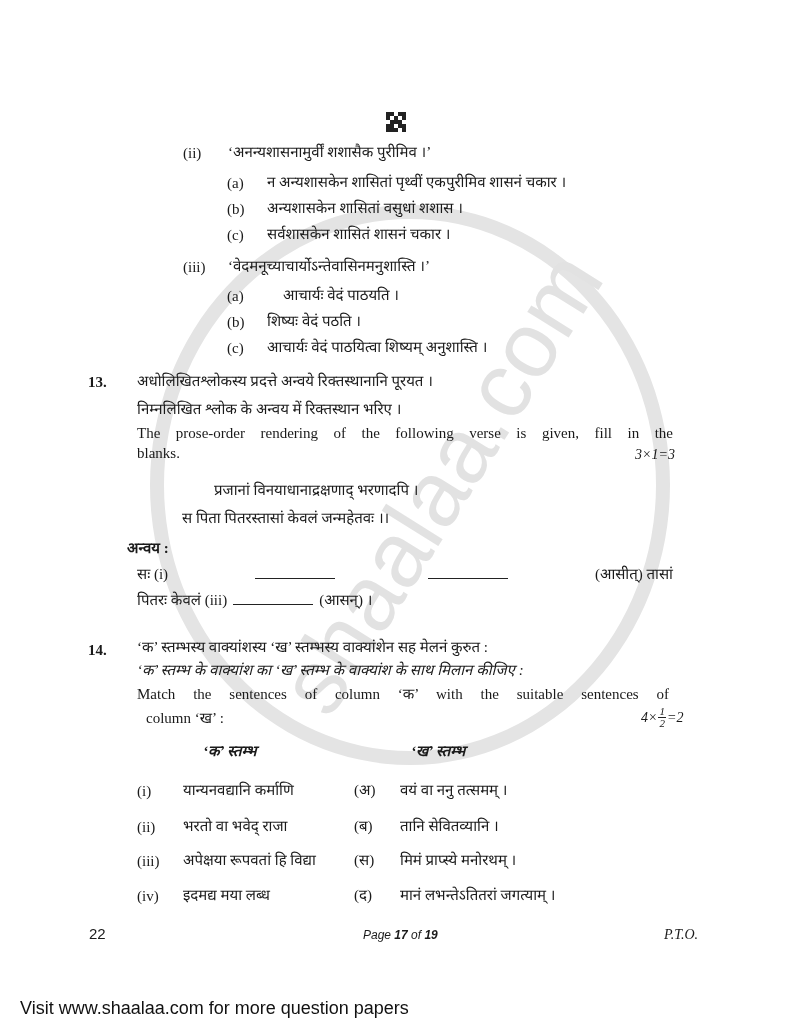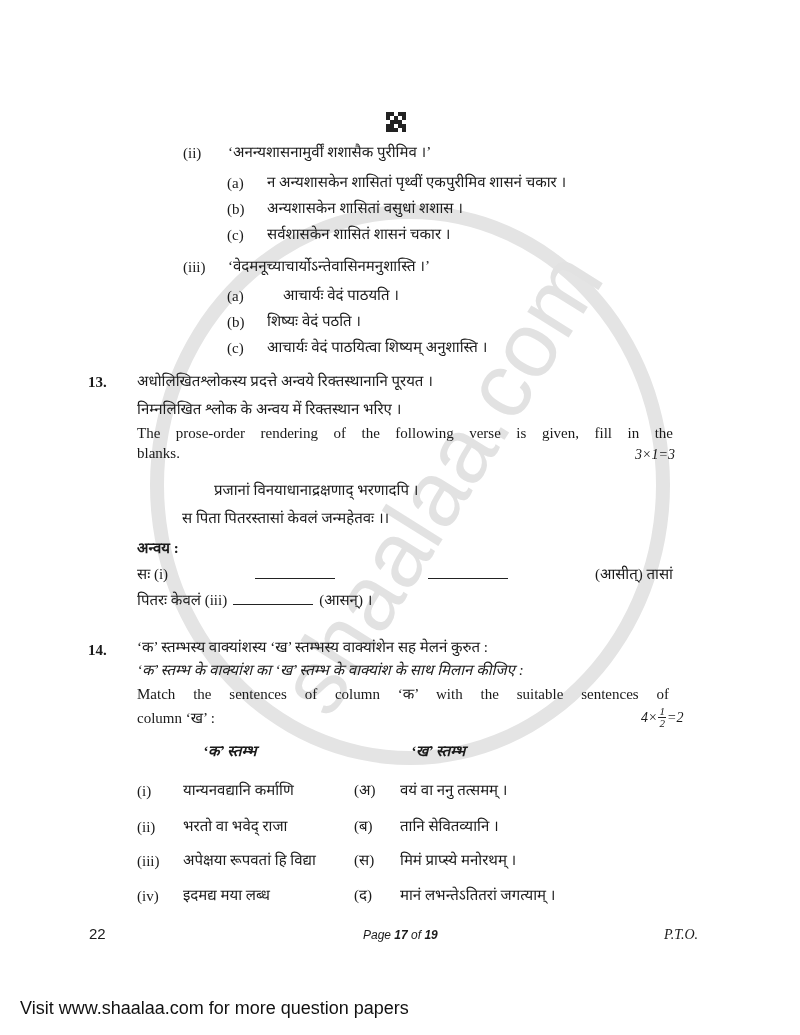--- a/index.html
+++ b/index.html
@@ -99,41 +99,41 @@
   <span class="abs t qnum" style="left:88px; top:373px;">13.</span>
   <span class="abs t" style="left:137px; top:372px;">अधोलिखितश्लोकस्य प्रदत्ते अन्वये रिक्तस्थानानि पूरयत ।</span>
   <span class="abs t" style="left:137px; top:400px;">निम्नलिखित श्लोक के अन्वय में रिक्तस्थान भरिए ।</span>
   <span class="abs t en" style="left:137px; top:424px; width:536px; text-align:justify; text-align-last:justify;">The prose-order rendering of the following verse is given, fill in the</span>
   <span class="abs t en" style="left:137px; top:444px;">blanks.</span>
   <span class="abs t marks" style="left:635px; top:446px;">3×1=3</span>
 
   <span class="abs t" style="left:182px; top:481px;margin-left:32px;">प्रजानां विनयाधानाद्रक्षणाद् भरणादपि ।</span>
   <span class="abs t" style="left:182px; top:509px;">स पिता पितरस्तासां केवलं जन्महेतवः ।।</span>
 
-  <span class="abs t" style="left:137px; top:539px; font-weight:bold;">अन्वय :</span>
+  <span class="abs t" style="left:127px; top:539px; font-weight:bold;">अन्वय :</span>
 
   <div class="abs t" style="left:137px; top:565px; width:536px; display:flex; justify-content:space-between; align-items:baseline;">
     <span>सः (i)</span>
     <span class="blank"></span>
     <span class="blank"></span>
     <span>(आसीत्) तासां</span>
   </div>
   <div class="abs t" style="left:137px; top:591px; display:flex; align-items:baseline;">
     <span>पितरः केवलं (iii)</span>
     <span class="blank"></span>
     <span>(आसन्) ।</span>
   </div>
 </div>
 
 <div>
   <span class="abs t qnum" style="left:88px; top:641px;">14.</span>
   <span class="abs t" style="left:137px; top:638px;text-align:right;">‘क’ स्तम्भस्य वाक्यांशस्य ‘ख’ स्तम्भस्य वाक्यांशेन सह मेलनं कुरुत :</span>
   <span class="abs t" style="left:137px; top:661px;font-style:italic;">‘क’ स्तम्भ के वाक्यांश का ‘ख’ स्तम्भ के वाक्यांश के साथ मिलान कीजिए :</span>
   <span class="abs t en" style="left:137px; top:685px; width:532px; text-align:justify; text-align-last:justify;">Match  the sentences of column ‘क’ with the suitable sentences of</span>
-  <span class="abs t en" style="left:137px; top:709px;">column ‘ख’ :</span>
+  <span class="abs t en" style="left:146px; top:709px;">column ‘ख’ :</span>
   <span class="abs t marks" style="left:641px; top:706px; display:inline-flex; align-items:center;">
     <span>4×</span>
     <span class="frac">
       <span class="num">1</span>
       <span>2</span>
     </span>
     <span>=2</span>
   </span>
 
   <span class="abs t colhead" style="left:203px; top:742px;">‘क’ स्तम्भ</span>

